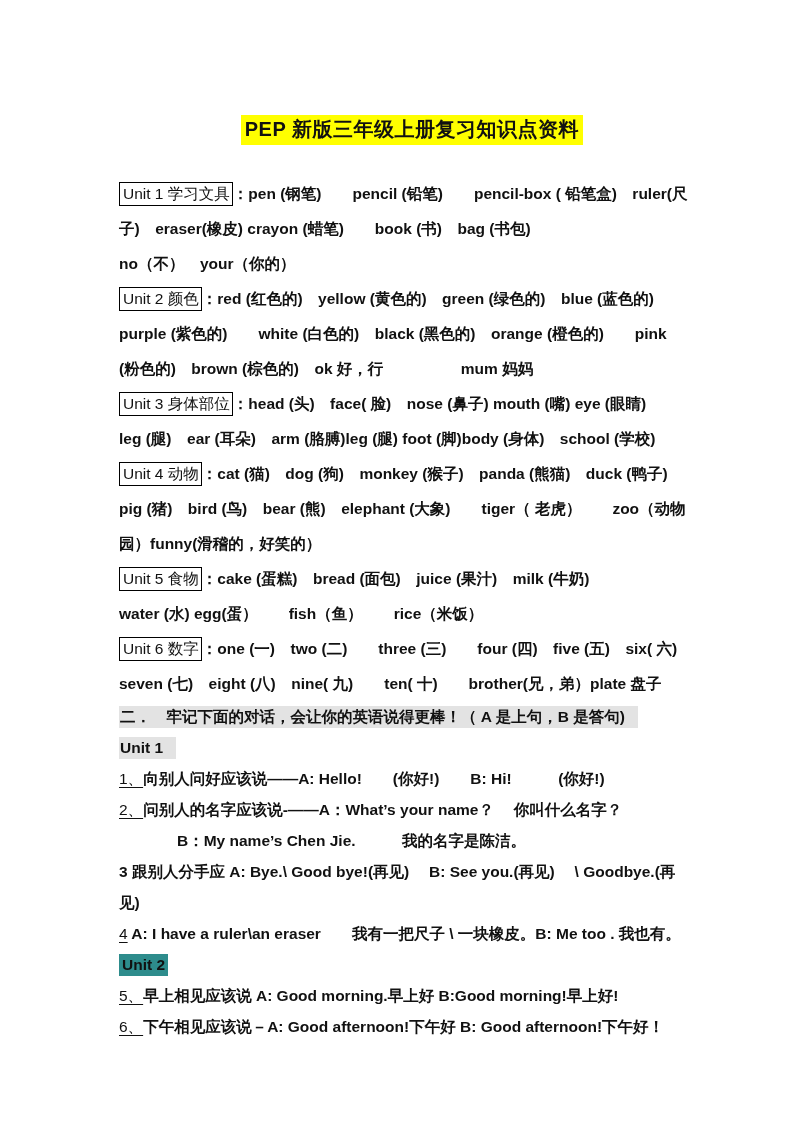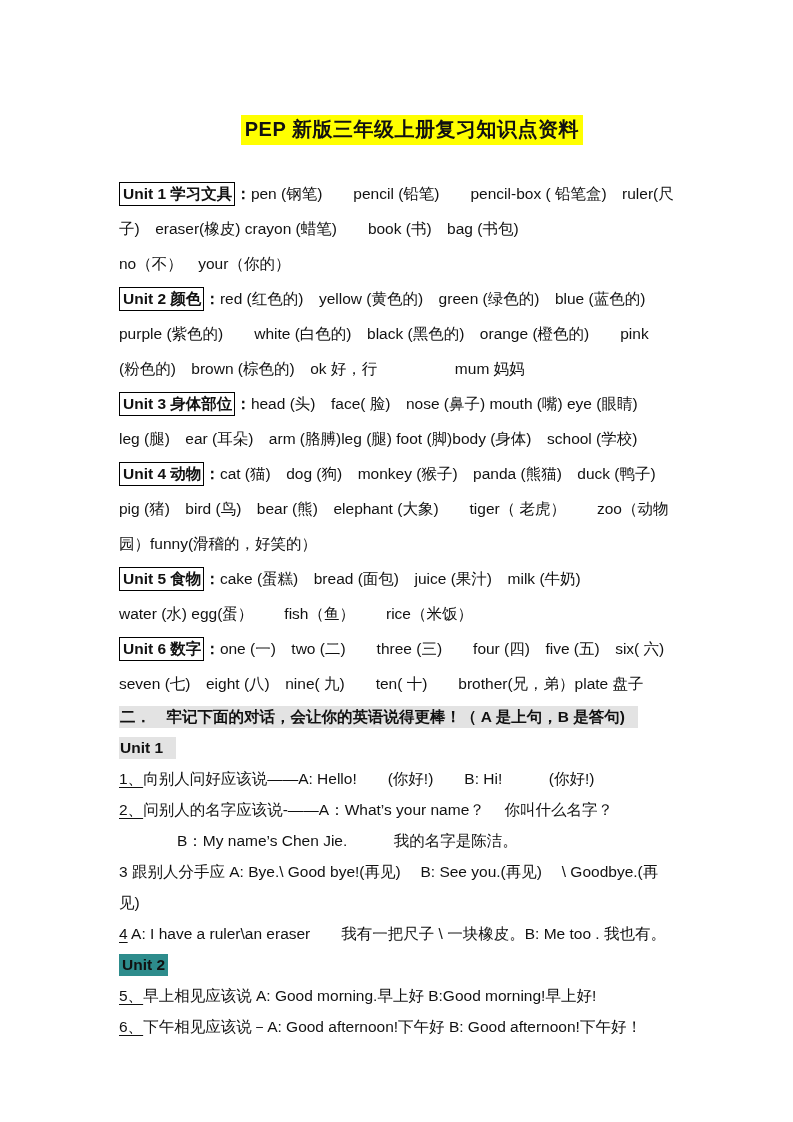--- a/index.html
+++ b/index.html
@@ -33,25 +33,25 @@
   }
   .doc-body {
     font-size: 15.5px;
     white-space: pre;
   }
   .line { white-space: pre; }
   .line-a { line-height: 35px; height: 35px; }
   .line-b { line-height: 31px; height: 31px; }
   .seg-box {
     border: 1.5px solid #000;
-    font-weight: bold;
+    font-weight: normal;
     padding: 2px 2px 3px 3px;
   }
   .seg-bold { font-weight: bold; }
-  .seg-normal { font-weight: normal; }
+  .seg-normal { font-weight: bold; }
   .seg-underline { text-decoration: underline; text-underline-offset: 3px; }
   .seg-hl-gray { background: var(--hl-gray, #E3E3E3); font-weight: bold; padding: 2px 13px 3px 1px; }
   .seg-hl-teal { background: var(--hl-teal, #2D8C8C); font-weight: bold; padding: 2px 3px 3px 3px; }
 </style>
 </head>
 <body>
 
 <div class="page">
   <div class="title-row">
     <span class="doc-title">PEP 新版三年级上册复习知识点资料</span>

